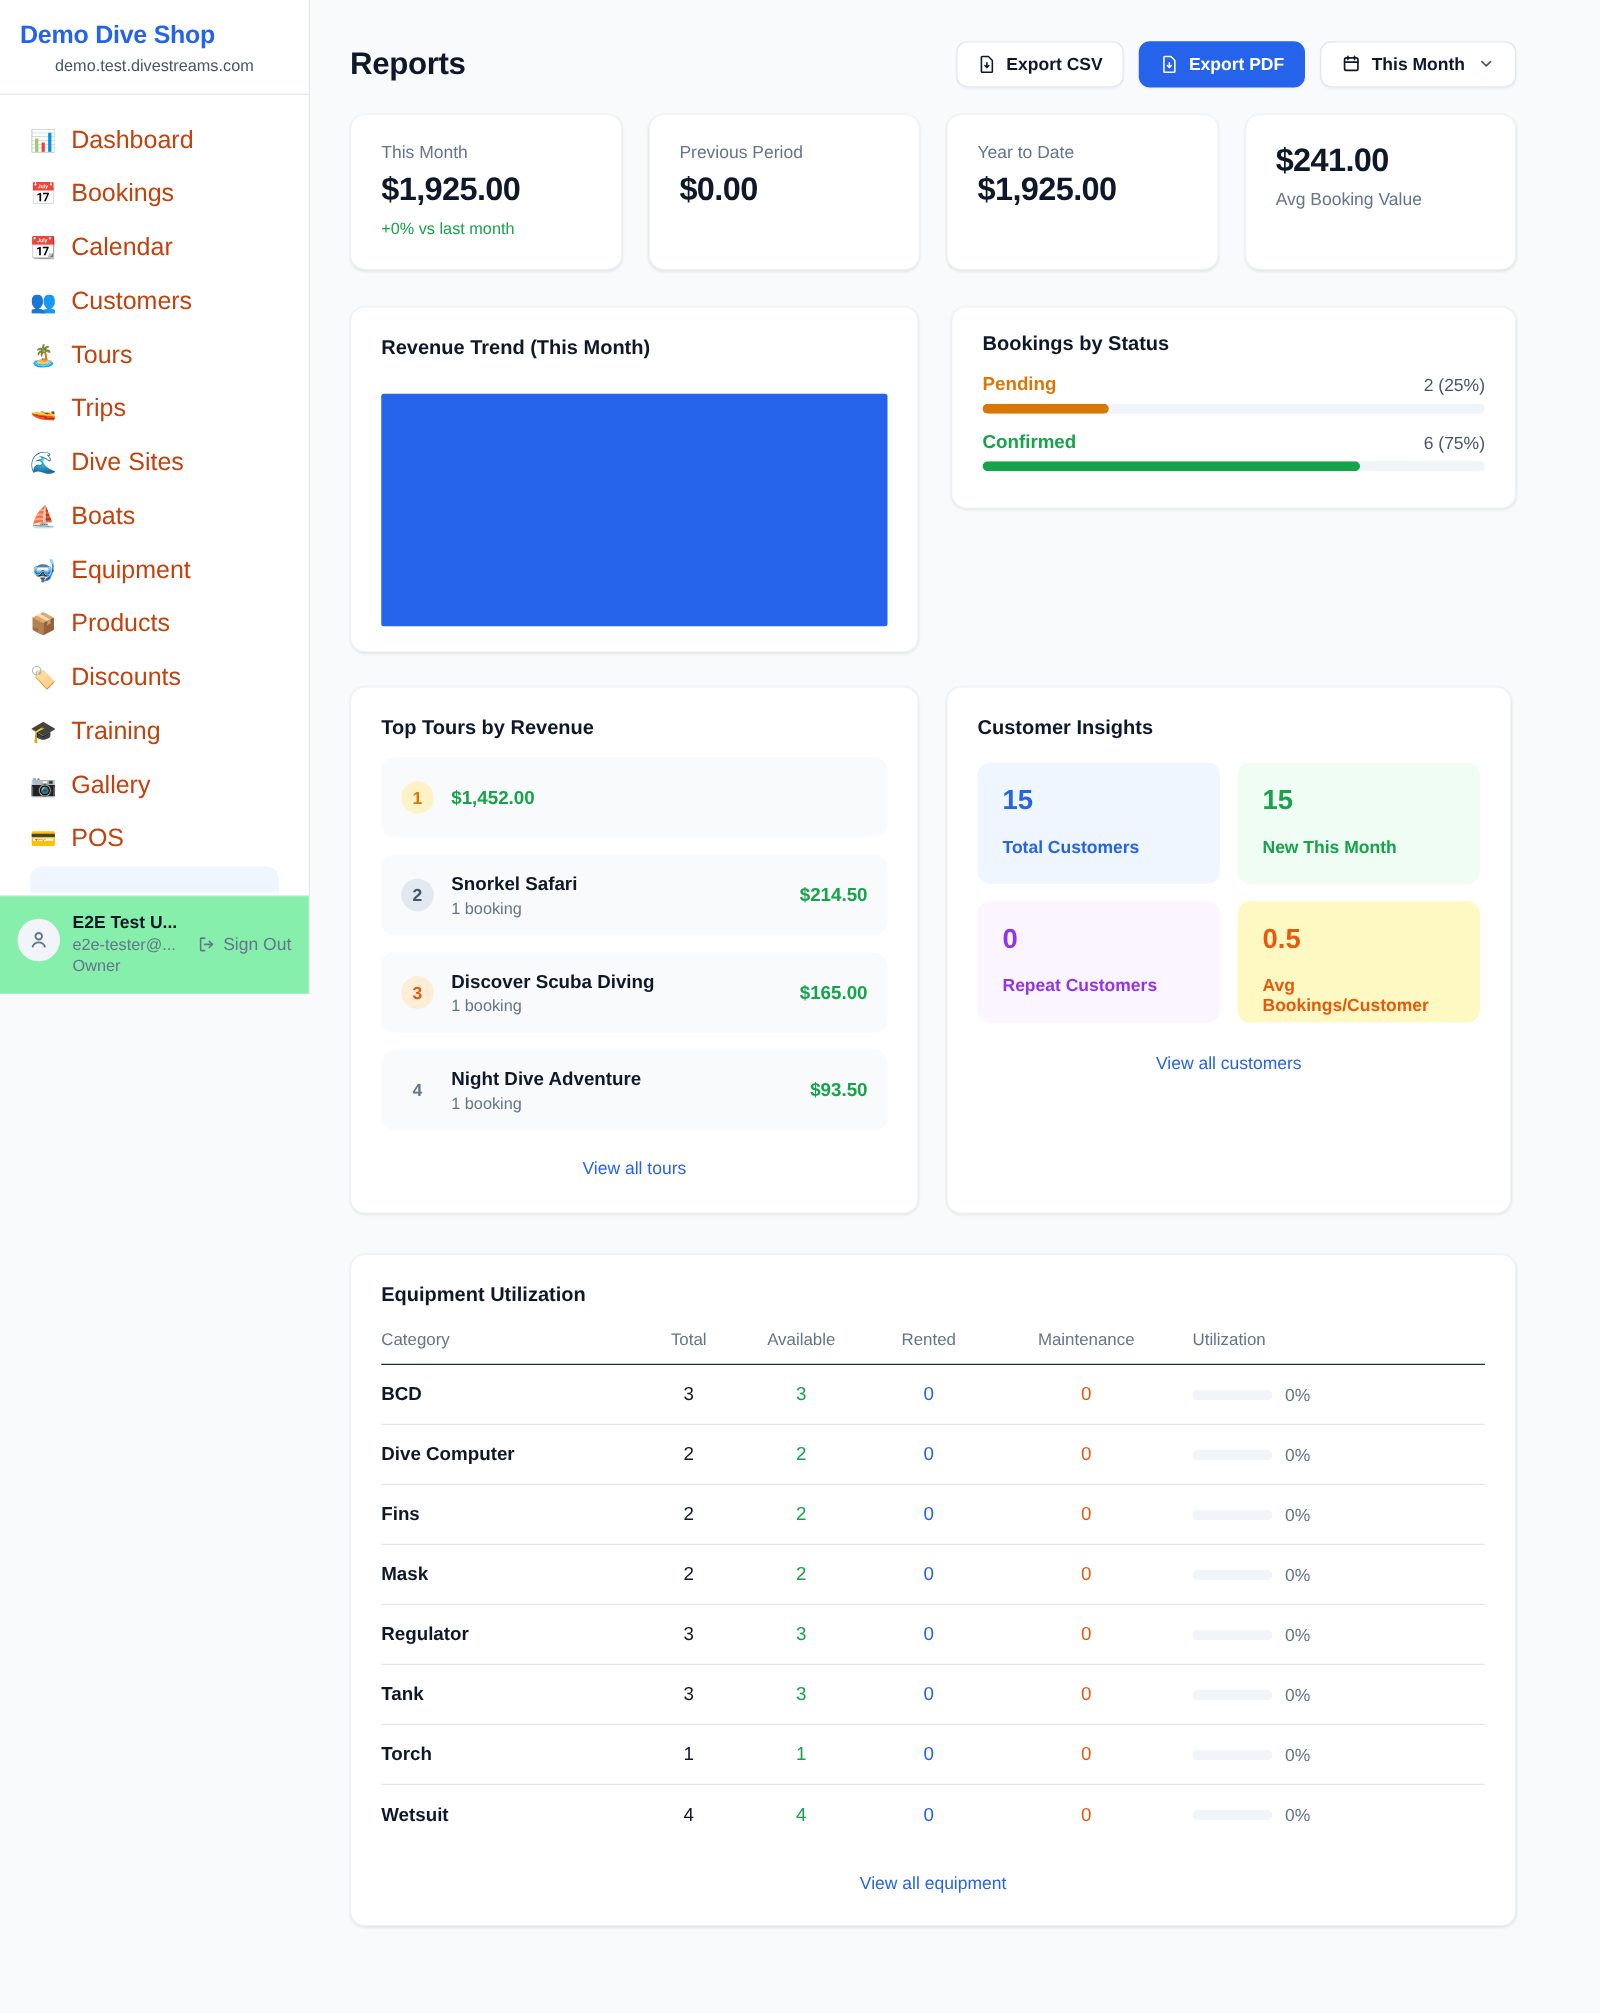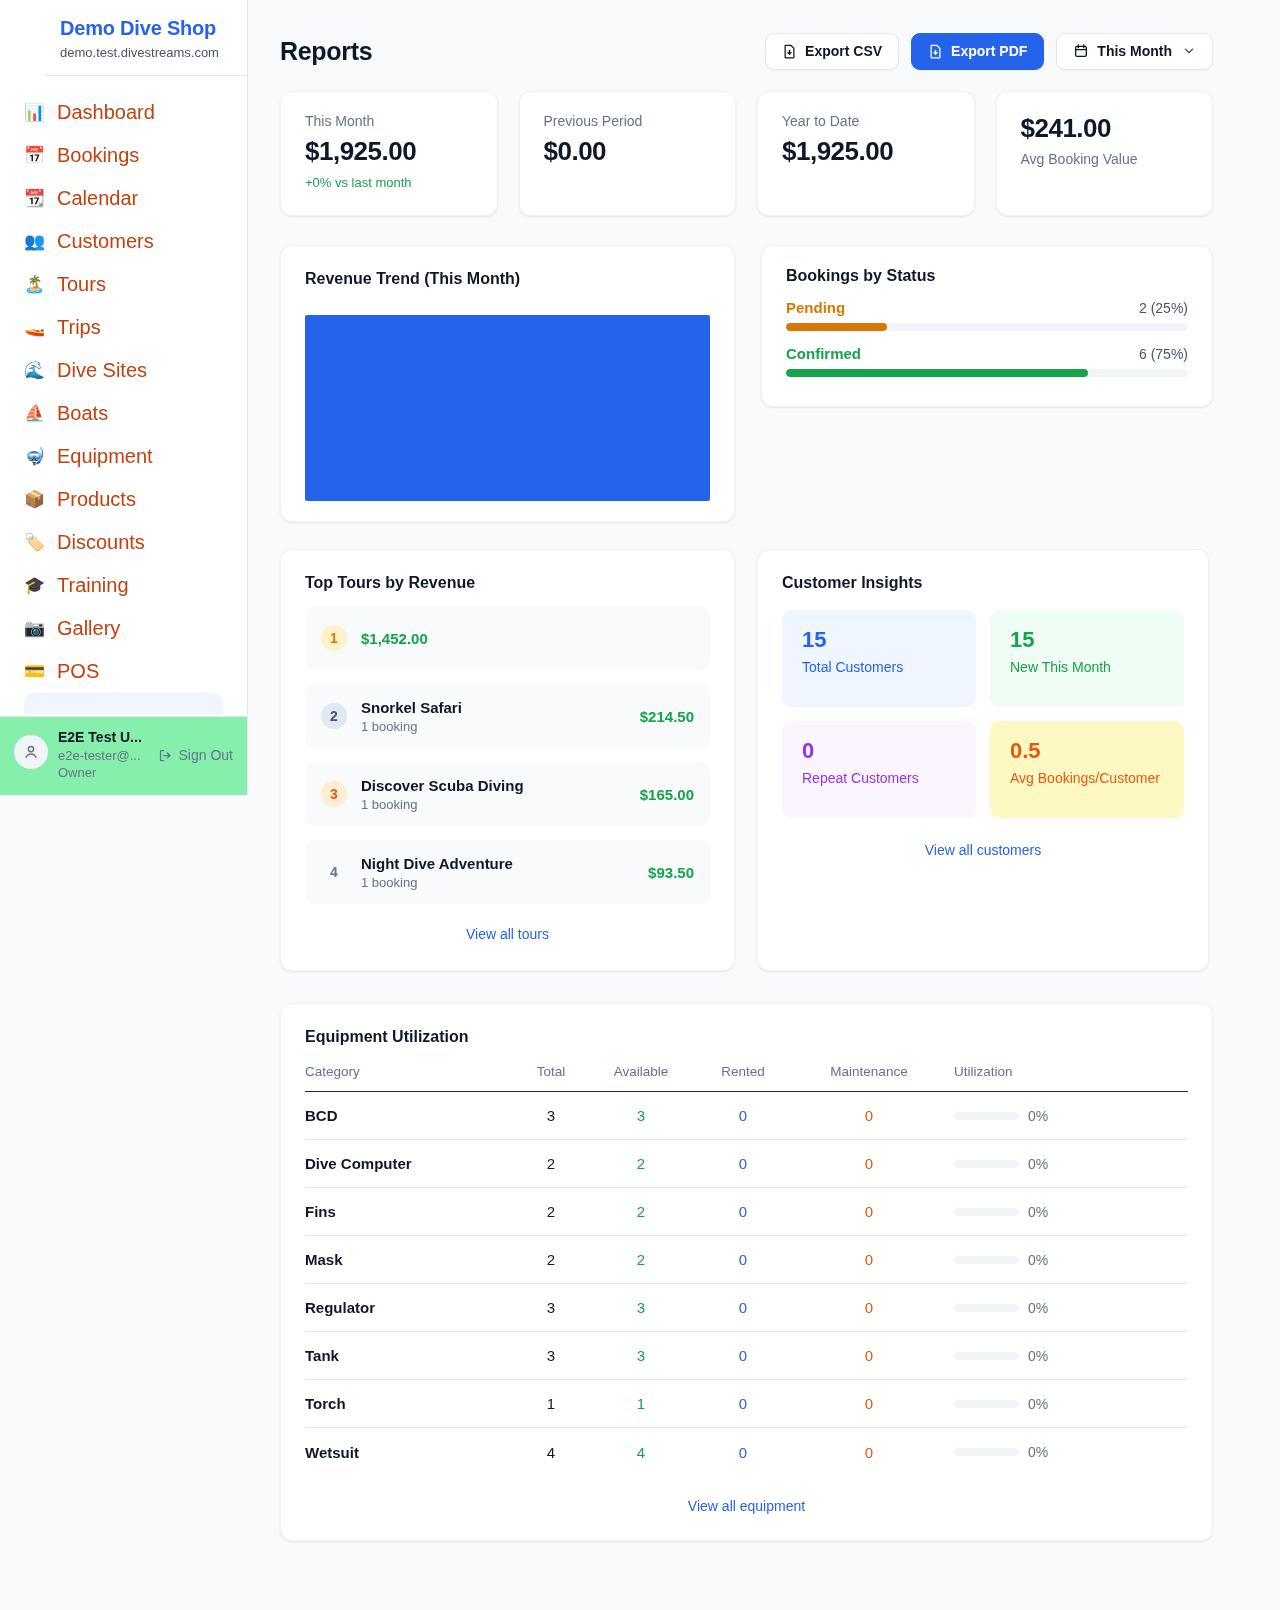--- a/index.html
+++ b/index.html
@@ -2,23 +2,23 @@
 <html><head>
 <meta charset="utf-8">
 <style>
   * { margin:0; padding:0; box-sizing:border-box; }
   html,body { width:1280px; height:1610px; background:#f8fafc;
     font-family:"Liberation Sans", sans-serif; color:#0f172a; overflow:hidden; }
 
   
   .sidebar { position:absolute; left:0; top:0; width:248px; height:795px;
     background:#fff; border-right:1px solid #e2e8f0; }
-  .side-head { padding:17px 16px 15px; border-bottom:1px solid #e2e8f0;margin-left:44px; }
+  .side-head { padding:17px 16px 15px; border-bottom:1px solid #e2e8f0; }
   .side-title { color:#2563eb; font-size:20px; font-weight:700; letter-spacing:-.2px; }
-  .side-sub { color:#475569; font-size:13px; margin-top:5px; }
+  .side-sub { color:#475569; font-size:13px; margin-top:5px;text-align:center; }
   .nav { padding:15px 12px 0; }
   .nav-item { display:flex; align-items:center; gap:13px; height:43px;
     padding:0 12px; border-radius:10px; cursor:pointer; }
   .nav-ico { font-size:17px; width:20px; text-align:center; }
   .nav-label { font-size:20px; color:#c2410c; }
   .nav-active-partial { margin:0 12px; height:21px; background:#eff6ff;
     border-radius:10px 10px 0 0; }
   .side-foot { position:absolute; left:0; right:0; bottom:0; height:79px;
     border-top:1px solid #e2e8f0; background:#86efac; padding:12px 14px 10px;
     display:flex; gap:10px; }
@@ -92,21 +92,21 @@
   .tour-sub { font-size:13px; color:#64748b; margin-top:3px; }
   .tour-amt { font-size:15px; font-weight:700; color:#16a34a; }
   .link { display:block; text-align:center; color:#2563eb; font-size:14px;
     cursor:pointer; text-decoration:none; }
   .tours-card .link { margin-top:22px; }
 
   .insights-card { height:422px; padding:24px; }
   .tiles { display:grid; grid-template-columns:1fr 1fr; gap:14px; margin-top:18px; }
   .tile { border-radius:10px; padding:17px 20px; height:97px; }
   .tile-value { font-size:22px; font-weight:700; }
-  .tile-label { font-size:14px; font-weight:400; margin-top:6px; }
+  .tile-label { font-size:14px; font-weight:700; margin-top:16px; }
   .tile.blue { background:#eff6ff; } .tile.blue .tile-value,.tile.blue .tile-label { color:#2563eb; }
   .tile.green { background:#f0fdf4; } .tile.green .tile-value,.tile.green .tile-label { color:#16a34a; }
   .tile.purple { background:#faf5ff; } .tile.purple .tile-value,.tile.purple .tile-label { color:#9333ea; }
   .tile.orange { background:#fef9c3; } .tile.orange .tile-value,.tile.orange .tile-label { color:#ea580c; }
   .insights-card .link { margin-top:24px; }
 
   
   .equip-card { margin-top:32px; width:933px; min-height:530px; padding:24px 24px 26px; }
   .t-grid { display:grid; grid-template-columns:200px 92px 88px 116px 136px 1fr;
     align-items:center; }

